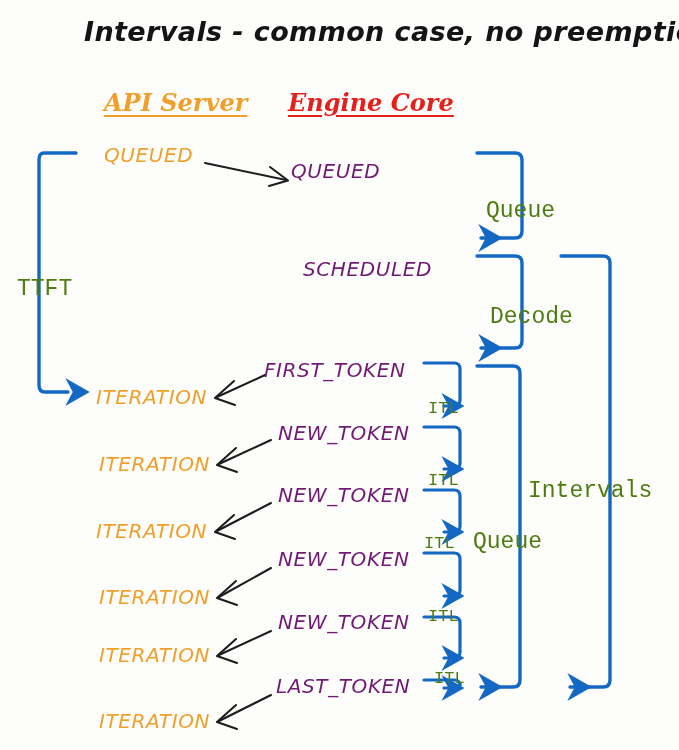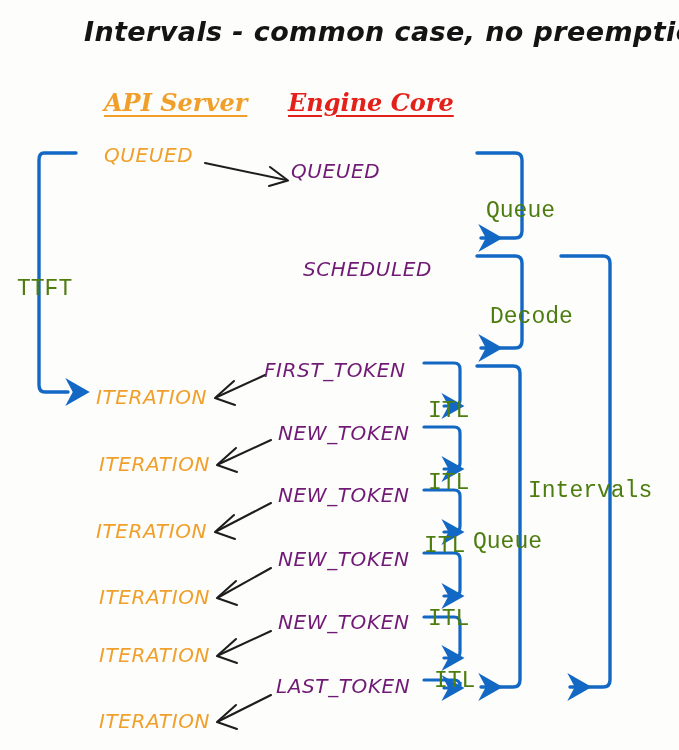--- a/index.html
+++ b/index.html
@@ -57,21 +57,21 @@
   .state.orange { color: #F0A02A; }
   .state.red    { color: #701a75; }
 
   
   .blue {
     font-family: Liberation Mono, monospace;
     font-size: 23px;
     color: #4d7c0f;
     margin-top: 20px;
   }
-  .blue.small { font-size: 23px; text-align: right; }
+  .blue.small { font-size: 17px; text-align: right; }
 </style>
 </head>
 <body>
 
 <svg id="canvas" viewBox="0 0 679 750">
   <defs>
     <marker id="blueArrow" markerWidth="9" markerHeight="9" refX="7.6" refY="4.5" orient="auto" markerUnits="strokeWidth">
       <path d="M8.4,0.4 L1.2,4.5 L8.4,8.6 L6.2,4.5 Z" fill="#1368C4"></path>
     </marker>
     <marker id="blueArrowR" markerWidth="9" markerHeight="9" refX="1.4" refY="4.5" orient="auto" markerUnits="strokeWidth">

